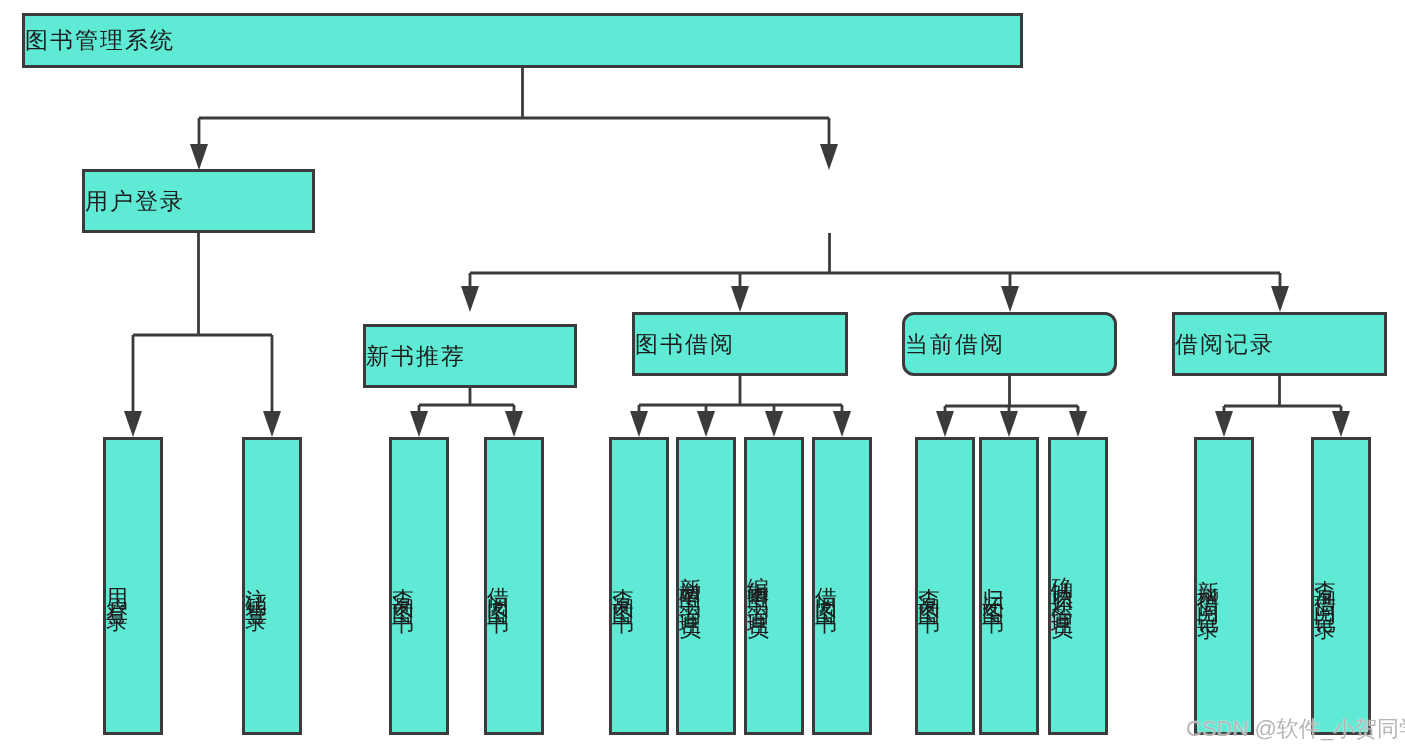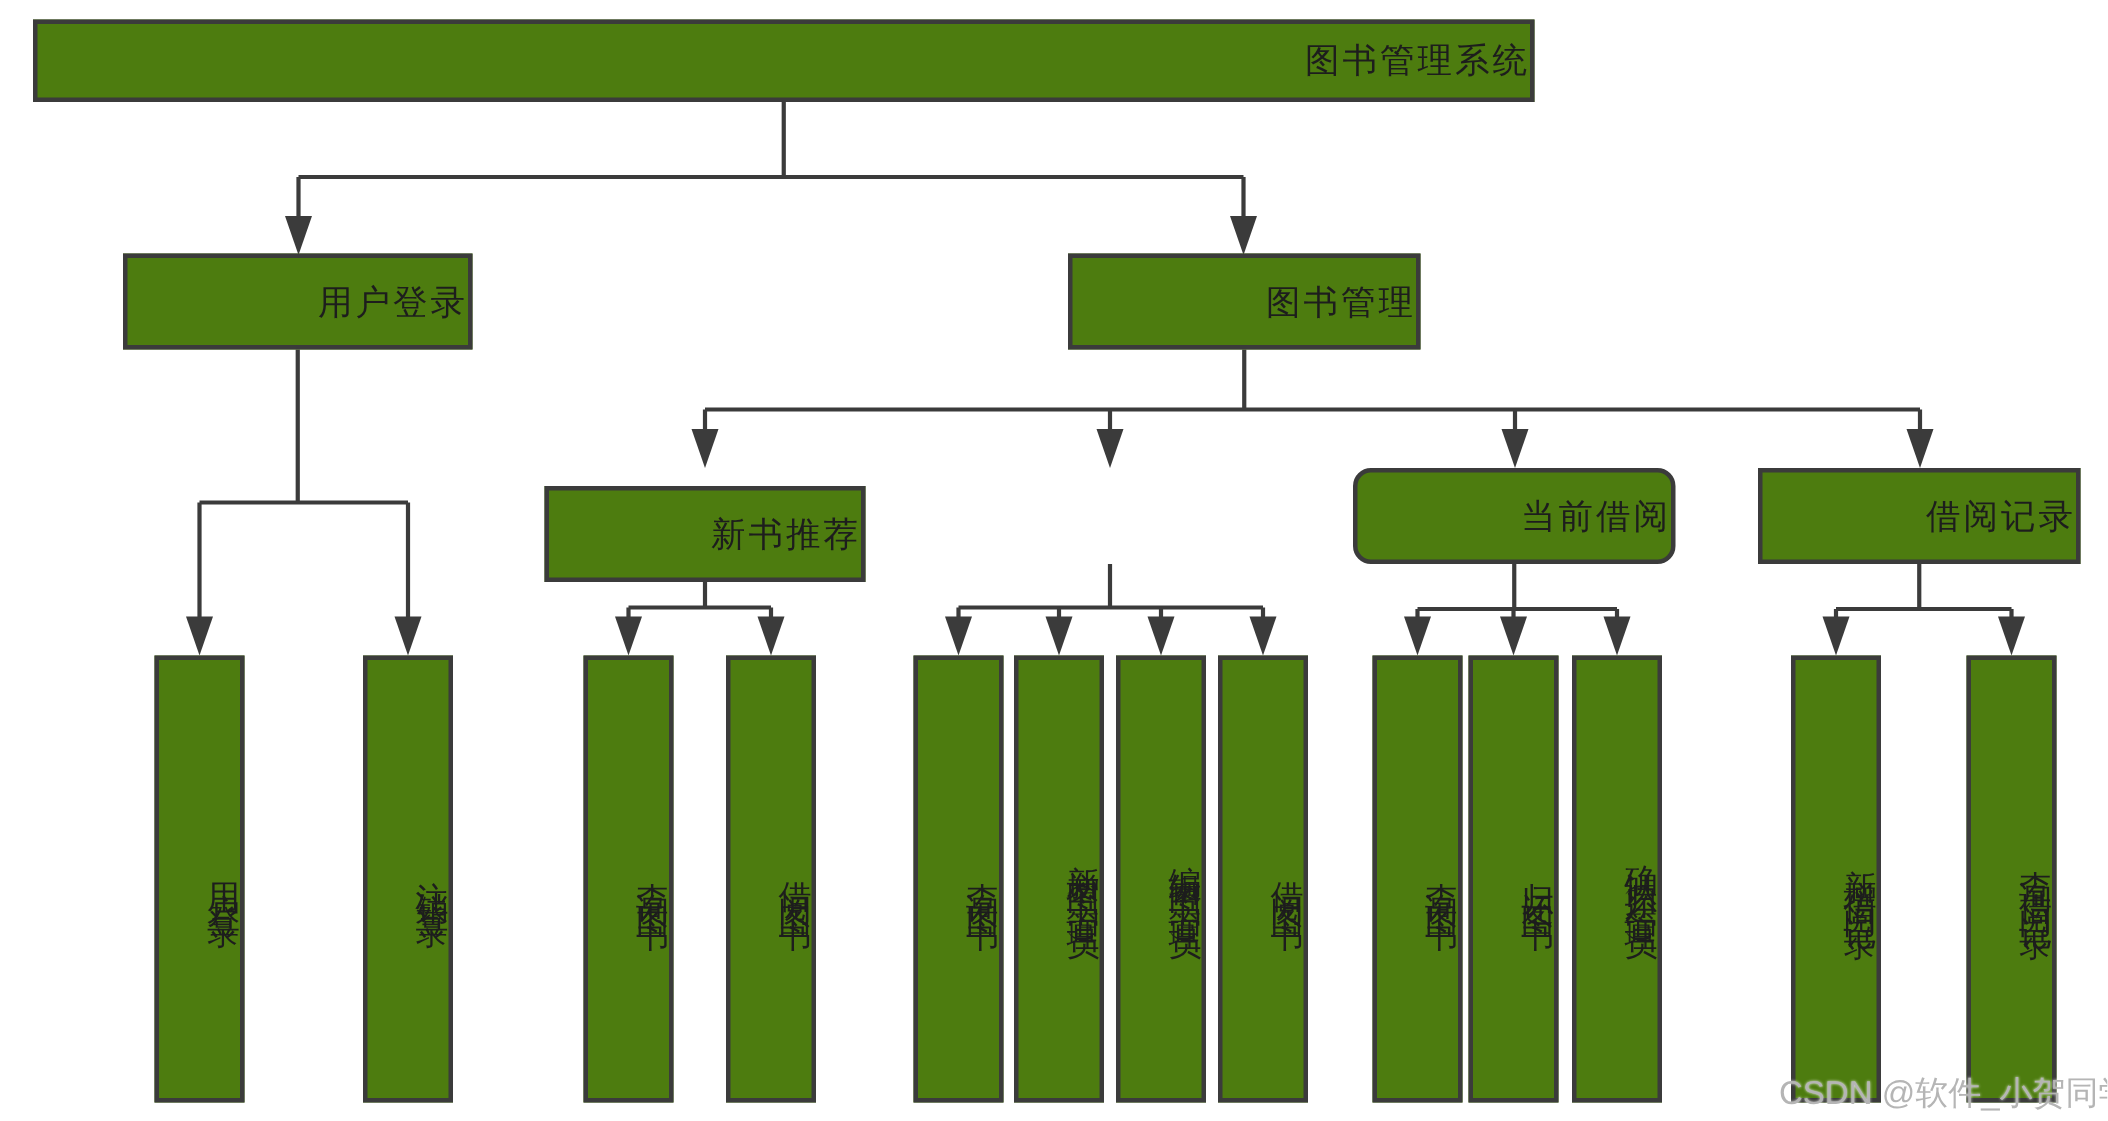--- a/index.html
+++ b/index.html
@@ -14,25 +14,25 @@
     color: #1d1d1d;
   }
   .connectors {
     position: absolute;
     left: 0; top: 0;
     width: 1405px; height: 747px;
     z-index: 1;
   }
   .box {
     position: absolute;
-    background: #4d7c0f;
+    background: #5eead4;
     border: 3px solid #3b3b3b;
     display: flex;
     align-items: center;
-    justify-content: flex-end;
+    justify-content: flex-start;
     z-index: 2;
   }
   .hbox { font-size: 23px; letter-spacing: 2px; white-space: nowrap; }
   .root-box  { left: 22px;  top: 13px;  width: 1001px; height: 55px; }
   .lv1-user  { left: 82px;  top: 169px; width: 233px;  height: 64px; }
   .lv1-mgmt  { left: 712px; top: 169px; width: 235px;  height: 64px; }
   .lv2-a { left: 363px;  top: 312px; width: 214px; height: 64px; margin-top: 12px; }
   .lv2-b { left: 632px;  top: 312px; width: 216px; height: 64px; }
   .lv2-c { left: 902px;  top: 312px; width: 215px; height: 64px; border-radius: 12px; }
   .lv2-d { left: 1172px; top: 312px; width: 215px; height: 64px; }
@@ -124,26 +124,26 @@
     </g>
   </svg>
 
   <div class="box hbox root-box">
     <span>图书管理系统</span>
   </div>
 
   <div class="box hbox lv1-user">
     <span>用户登录</span>
   </div>
-  <div class="box hbox lv1-mgmt">
-    <span>图书管理</span>
-  </div>
 
   <div class="box hbox lv2-a">
     <span>新书推荐</span>
+  </div>
+  <div class="box hbox lv2-b">
+    <span>图书借阅</span>
   </div>
   <div class="box hbox lv2-c">
     <span>当前借阅</span>
   </div>
   <div class="box hbox lv2-d">
     <span>借阅记录</span>
   </div>
 
   <div class="box leaf leaf-1a">
     <span>用户登录</span>

